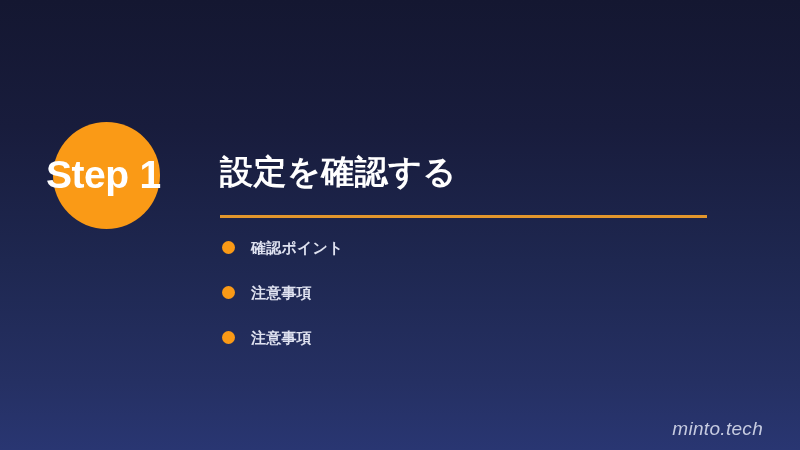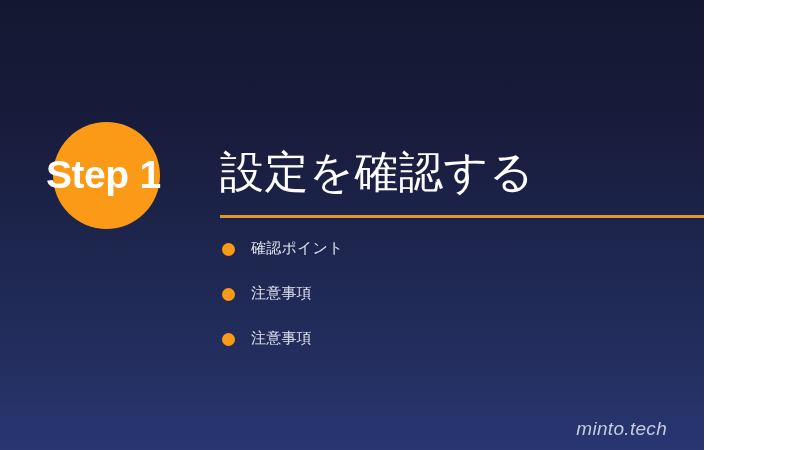--- a/index.html
+++ b/index.html
@@ -7,21 +7,21 @@
     padding: 0;
   }
   body {
     width: 800px;
     height: 450px;
     overflow: hidden;
     font-family: "Liberation Sans", "DejaVu Sans", sans-serif;
   }
   .slide {
     position: relative;
-    width: 704px;
+    width: 800px;
     height: 450px;
     background: linear-gradient(180deg, #141731 0%, #181c3c 28%, #1e2750 58%, #253063 85%, #293672 100%);
     overflow: hidden;
   }
   
   .step-badge {
     position: absolute;
     left: 53px;
     top: 122px;
     width: 107px;
@@ -43,22 +43,22 @@
   }
   .step-label .step-word { margin-right: 11px; }
   
   .title-block {
     position: absolute;
     left: 220px;
     top: 146px;
     width: 487px;
   }
   .slide-title {
-    font-size: 44px;
-    font-weight: normal;
+    font-size: 33px;
+    font-weight: bold;
     color: #ffffff;
     line-height: 52px;
     letter-spacing: 0.5px;
     white-space: nowrap;
   }
   .title-rule {
     margin-top: 17px;
     width: 487px;
     height: 3px;
     background: #e2962c;
@@ -67,23 +67,24 @@
   .bullet-list {
     position: absolute;
     left: 222px;
     top: 239px;
     list-style: none;
     margin: 0;
     padding: 0;
   }
   .bullet-item {
     display: flex;
-    align-items: flex-end;
+    align-items: center;
     height: 17px;
     margin-bottom: 28px;
+    font-weight: bold;
   }
   .bullet-item:last-child { margin-bottom: 4px; }
   .bullet-dot {
     width: 13px;
     height: 13px;
     border-radius: 50%;
     background: #fa9a16;
     flex: 0 0 auto;
   }
   .bullet-text {

